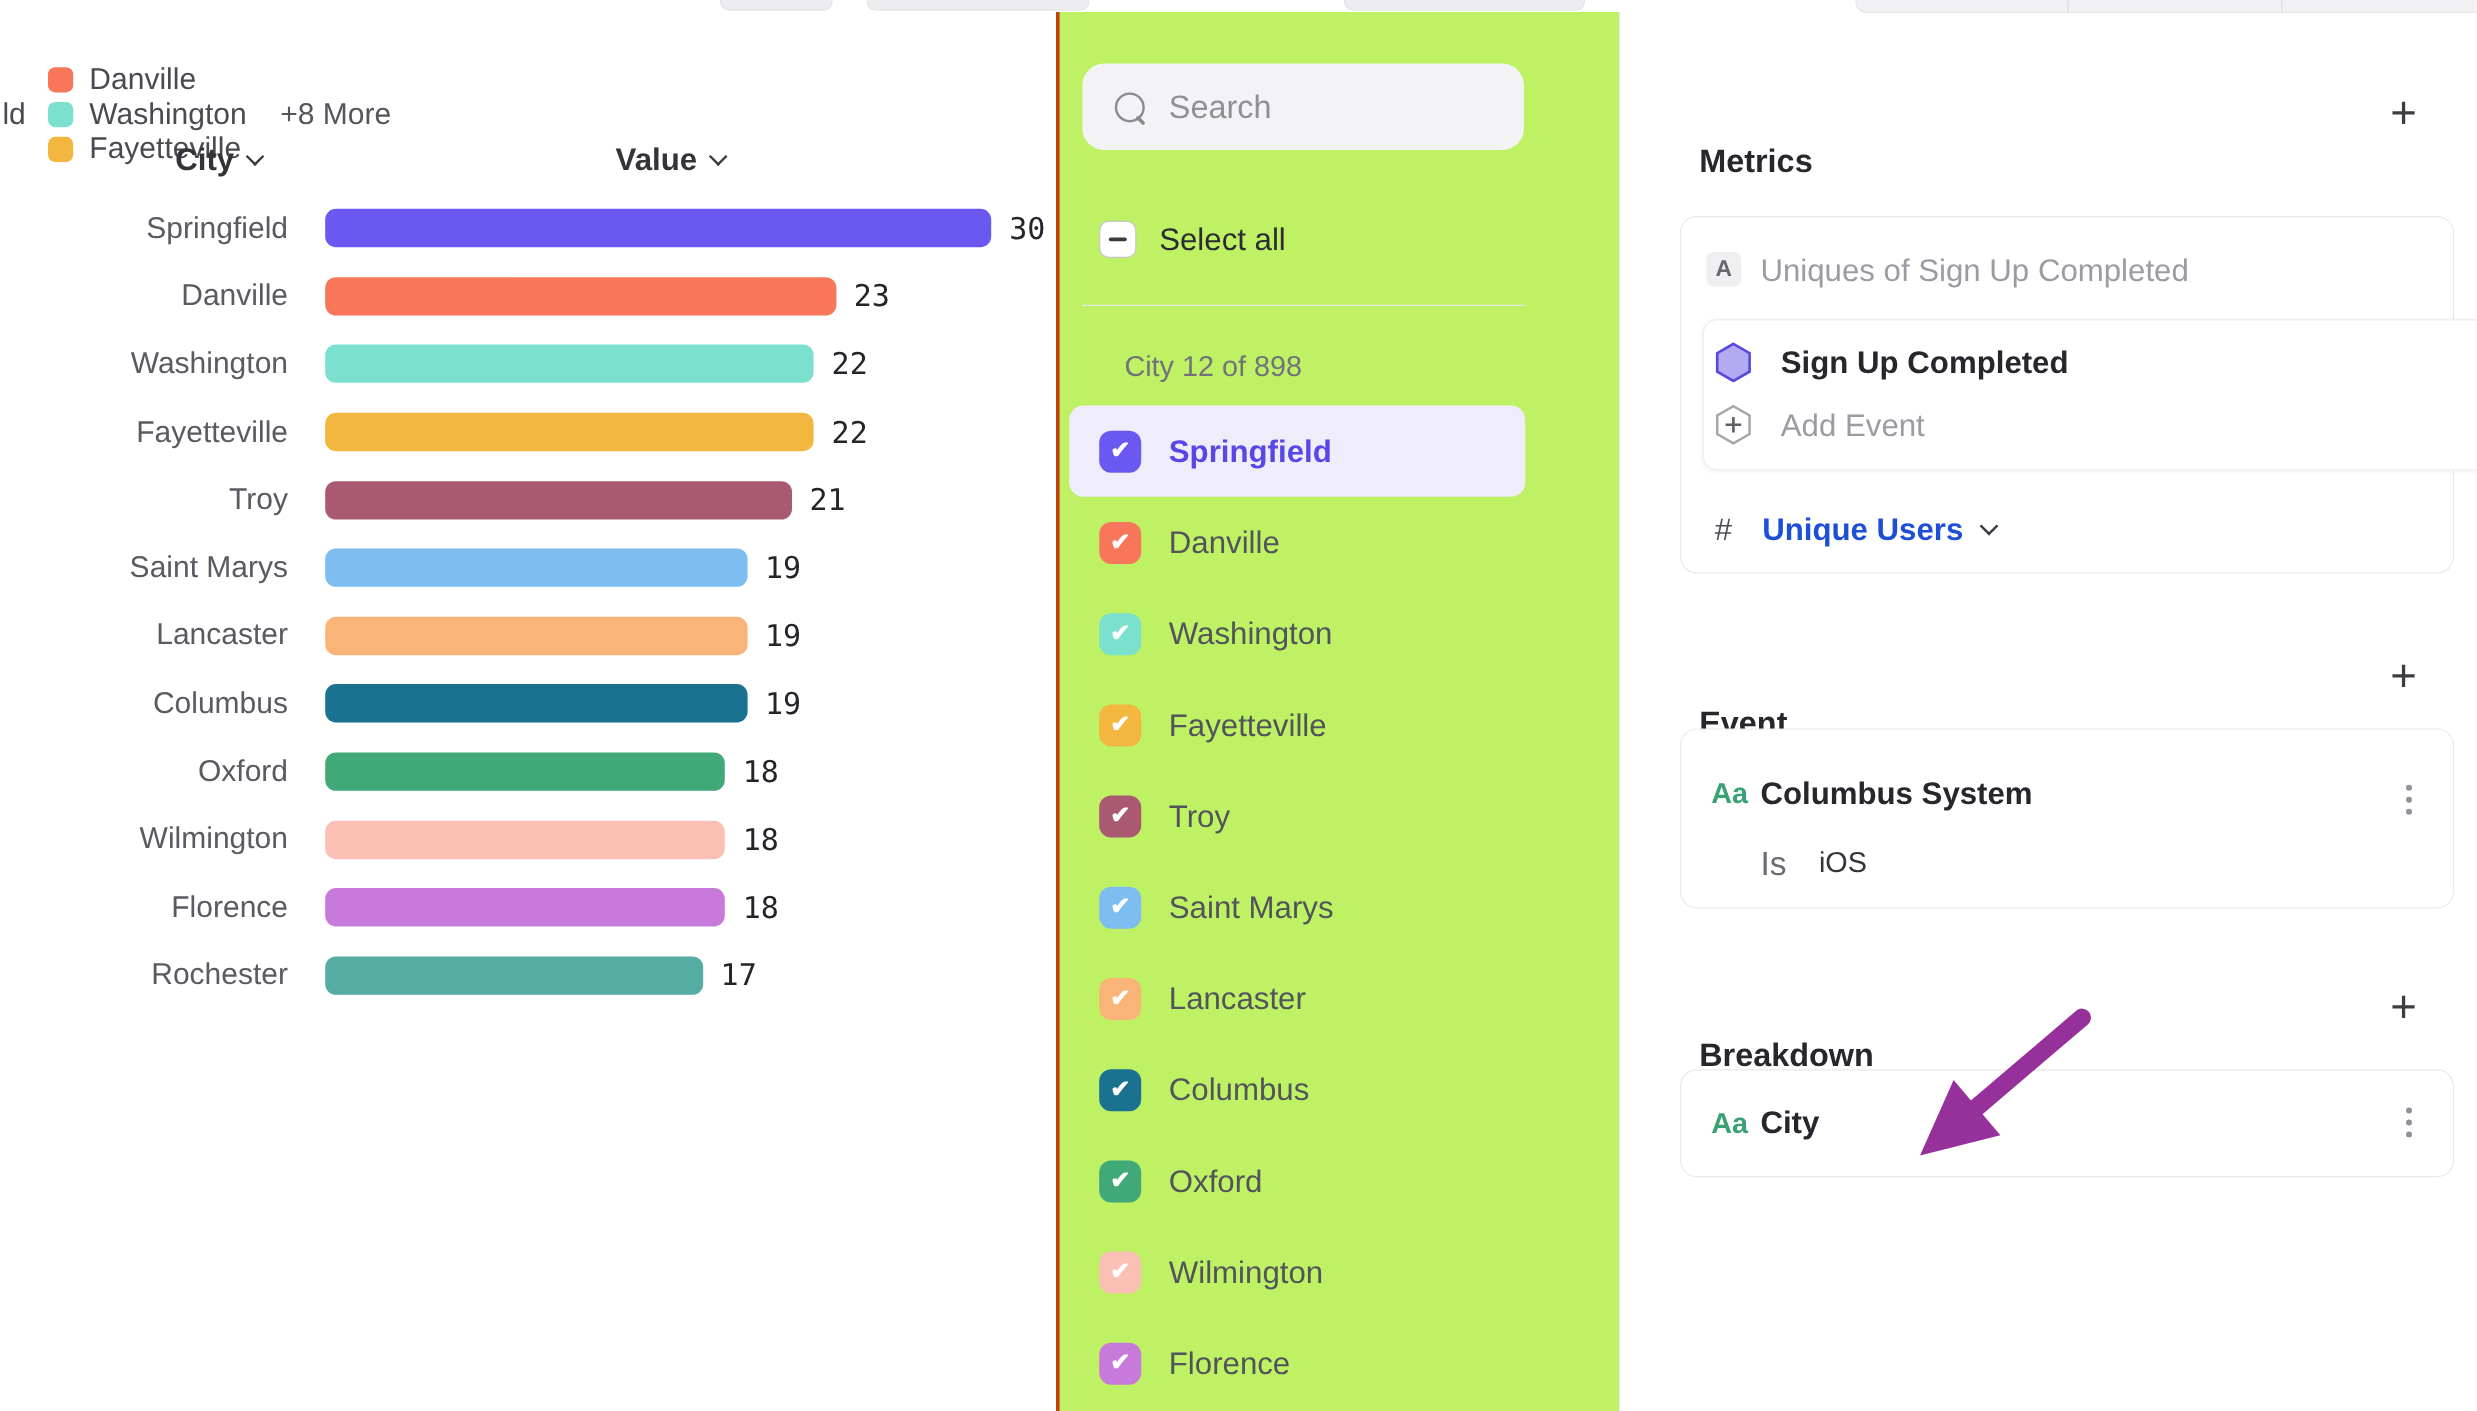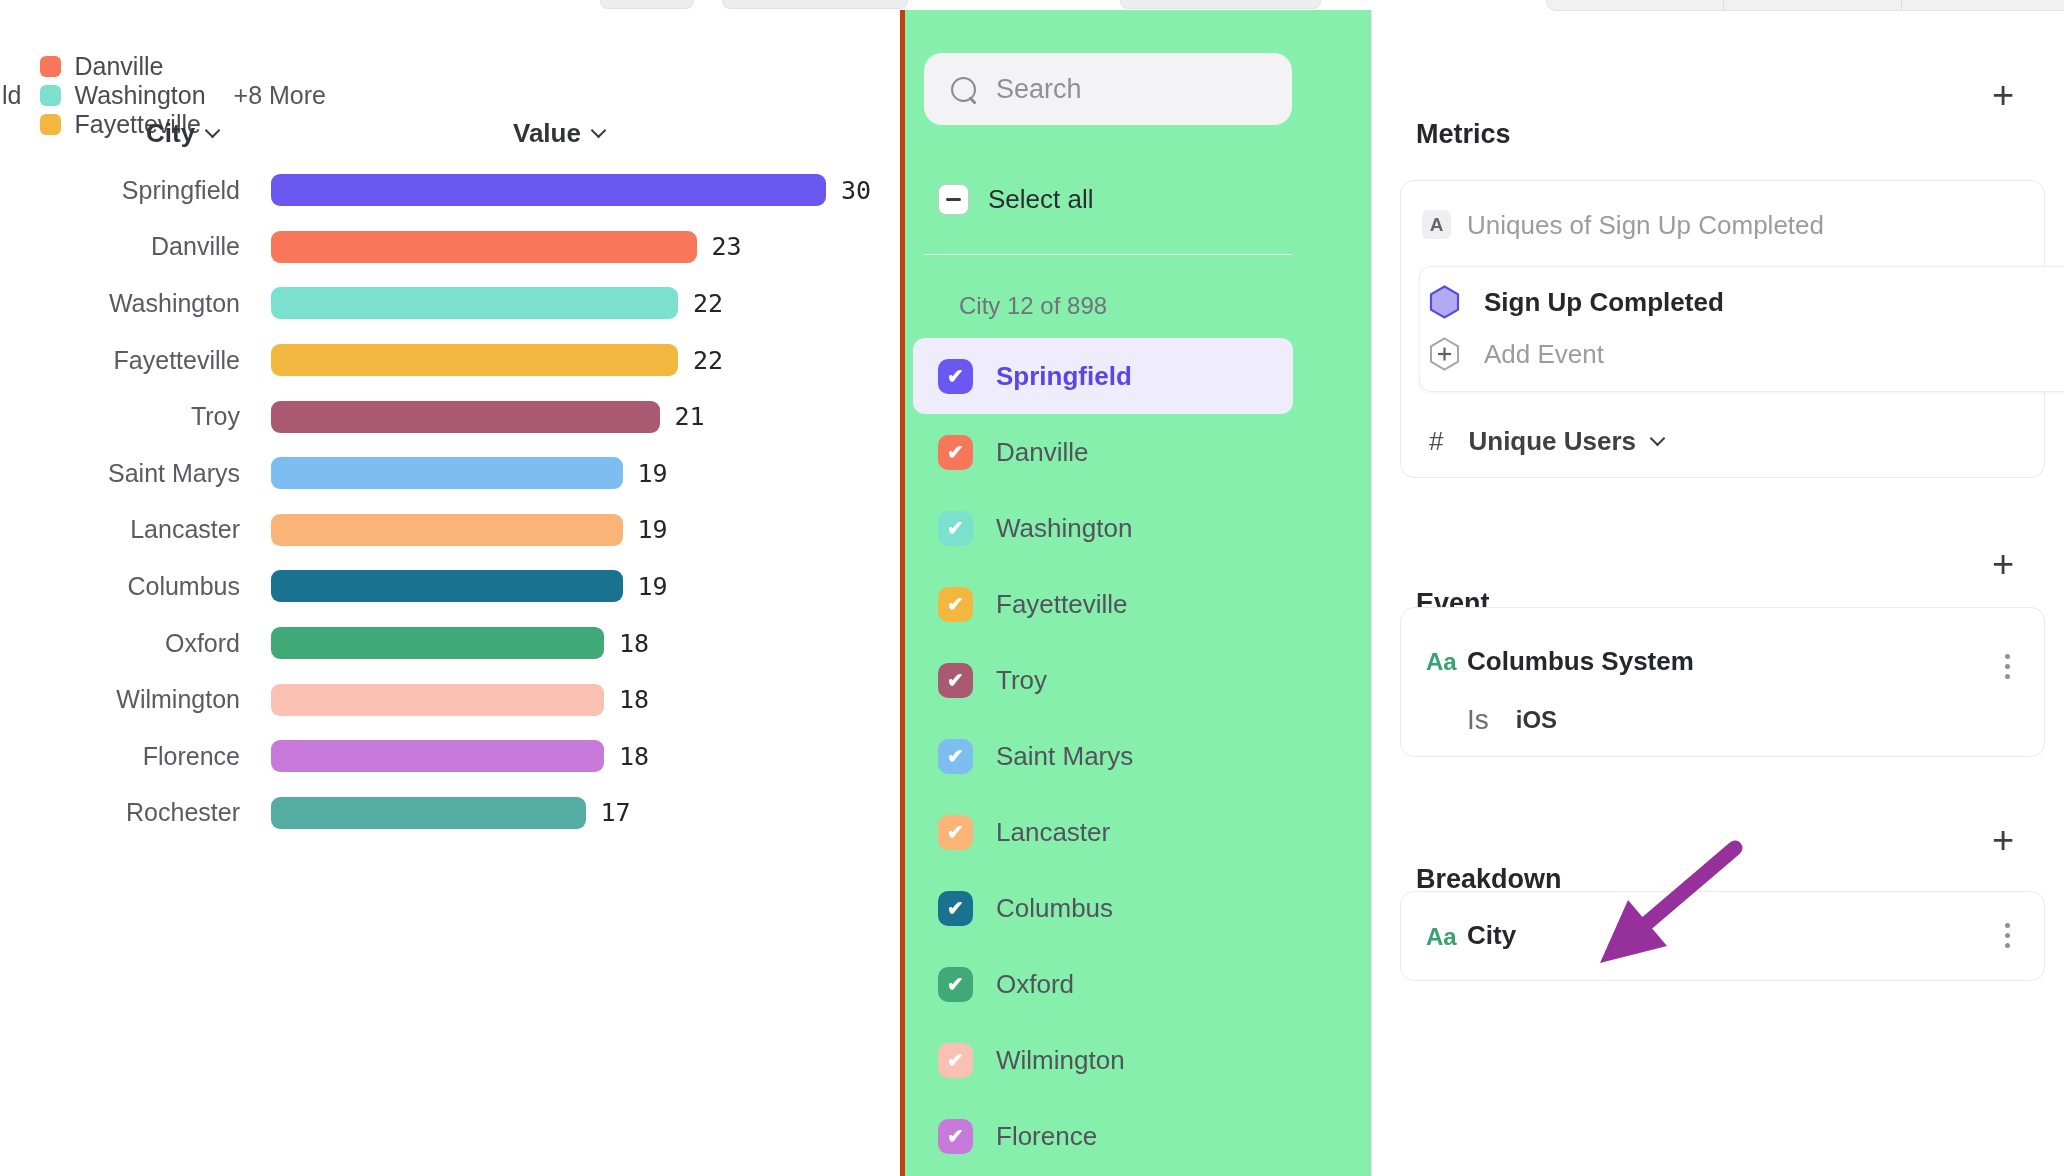--- a/index.html
+++ b/index.html
@@ -28,22 +28,22 @@
   .chev{display:inline-block;width:9px;height:9px;border-right:2.6px solid #3A3A42;border-bottom:2.6px solid #3A3A42;
         transform:rotate(45deg);margin-left:12px;position:relative;top:-3px;}
 
   .chart-rows{position:absolute;left:0;top:162px;width:900px;}
   .chart-row{display:flex;align-items:center;height:56.6px;}
   .chart-label{width:240px;text-align:right;font-size:25px;color:#5A5A62;flex:none;}
   .chart-bar{margin-left:31px;height:32px;border-radius:9px;flex:none;}
   .chart-value{margin-left:15px;font-family:"DejaVu Sans Mono", monospace;font-size:25px;color:#24242A;}
 
   
-  .selector-panel{position:absolute;left:900px;top:10px;width:466px;height:1166px;background:#86efac;
-                  border-left:5px solid #c2410c;border-right:1px solid #E7E7EA;}
+  .selector-panel{position:absolute;left:880px;top:10px;width:466px;height:1166px;background:#bef264;
+                  border-left:3px solid #c2410c;border-right:1px solid #E7E7EA;}
   .searchbox{position:absolute;left:19px;top:43px;width:368px;height:72px;background:#F3F3F5;border-radius:18px;
              display:flex;align-items:center;cursor:text;}
   .search-glyph{position:relative;width:21px;height:21px;border:2.6px solid #8A8A92;border-radius:50%;
                 margin-left:27px;flex:none;}
   .search-glyph::after{content:"";position:absolute;width:2.6px;height:9px;background:#8A8A92;
                 left:18px;top:17px;transform:rotate(-45deg);border-radius:2px;}
   .search-text{margin-left:20px;font-size:27px;color:#8F8F97;}
 
   .selectall{position:absolute;left:33px;top:174px;display:flex;align-items:center;cursor:pointer;}
   .selectall-box{width:31px;height:31px;border:1.6px solid #C7C7CD;border-radius:8px;background:#fff;
@@ -76,31 +76,31 @@
   .m-summary{position:absolute;left:66px;top:30px;line-height:29px;font-size:26px;color:#9B9BA3;}
   .inner-card{position:absolute;left:18px;top:85px;width:682px;height:126px;background:#fff;border:1px solid #EDEDEF;
               border-radius:12px;box-shadow:0 1px 4px rgba(40,40,60,0.06);box-sizing:border-box;}
   .ev-row{position:absolute;left:9px;display:flex;align-items:center;height:48px;cursor:pointer;}
   .ev-row1{top:11px;}
   .ev-row2{top:63px;}
   .ev-label{margin-left:24px;font-size:26px;font-weight:700;color:#26262D;}
   .ev-label.dim{color:#9B9BA3;font-weight:400;}
   .measure-row{position:absolute;left:28px;top:240px;height:40px;display:flex;align-items:center;cursor:pointer;}
   .hash{font-size:26px;color:#4E4E56;}
-  .measure-label{margin-left:25px;font-size:26px;font-weight:700;color:#404040;}
+  .measure-label{margin-left:25px;font-size:26px;font-weight:700;color:#1d4ed8;}
   .measure-row .chev{margin-left:16px;}
 
   .f-card{top:607px;height:150px;}
   .aa-badge{position:absolute;left:25px;font-size:24px;font-weight:700;color:#39A173;}
   .prop-label{position:absolute;left:66px;font-size:26px;font-weight:700;color:#26262D;}
   .kebab{position:absolute;right:30px;display:flex;flex-direction:column;gap:5px;cursor:pointer;padding:4px;}
   .kebab i{width:5px;height:5px;border-radius:50%;background:#90909A;}
   .op-row{position:absolute;left:66px;top:96px;display:flex;align-items:center;}
   .op-is{font-size:28px;color:#6B6B73;}
-  .op-val{margin-left:27px;font-size:24px;font-weight:700;color:#35353C;}
+  .op-val{margin-left:27px;font-size:24px;font-weight:400;color:#35353C;}
 
   .b-card{top:891px;height:90px;}
 
   .arrow-svg{position:absolute;left:1555px;top:815px;pointer-events:none;}
 </style>
 </head>
 <body>
 
 <div class="stage">
 

